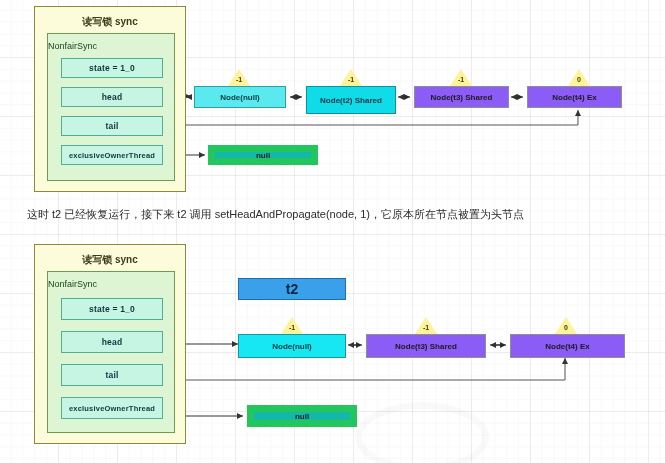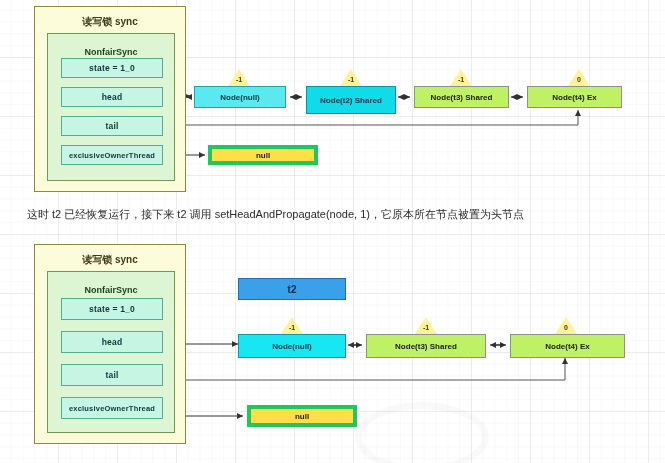--- a/index.html
+++ b/index.html
@@ -40,46 +40,46 @@
     text-align:center;font-size:10px;font-weight:bold;color:#3b3b1a;
   }
   
   .nfs-panel{
     position:absolute;
     background:#ddf5d3;
     border:1.5px solid #6f9a52;
     box-sizing:border-box;
   }
   .nfs-title{
-    position:absolute;left:0;right:0;top:13px;
-    text-align:center;font-size:9px;font-weight:bold;color:#173f17;
+    position:absolute;left:0;right:0;top:7px;
+    font-size:9px;font-weight:normal;color:#173f17;
   }
   .field{
     position:absolute;
     background:#c6f5e4;
     border:1px solid #4fae96;
     box-sizing:border-box;
     display:flex;align-items:center;justify-content:center;
     font-size:8.5px;font-weight:bold;color:#10353a;
     letter-spacing:.2px;
   }
 
   
   .node{
     position:absolute;box-sizing:border-box;
     display:flex;align-items:center;justify-content:center;
     font-size:8px;font-weight:bold;
     border:1px solid #8f8f8f;
-    background:#bef264;color:#1b1b1b;
+    background:#8b5cf6;color:#1b1b1b;
   }
   .node.cyan{background:#5ae9ee;border-color:#2e9fa6;color:#0b3a44;}
   .node.cyan-bright{background:#16e7f2;border-color:#0f9aa6;color:#083a44;border-width:1.5px;}
   .node.cyan-deep{background:#10dbe8;border-color:#0d93a0;color:#063640;}
-  .node.blue{background:#3aa0ea;border:1.5px solid #1f6fae;color:#0a2742;font-size:10px;}
-  .node.nullbox{background:#fde047;border:4px solid #22c55e;color:#222;font-size:8px;}
+  .node.blue{background:#3aa0ea;border:1.5px solid #1f6fae;color:#0a2742;font-size:14px;}
+  .node.nullbox{background:#14b8a6;border:7px solid #22c55e;color:#222;font-size:8px;}
 
   
   .ws{
     position:absolute;width:0;height:0;
     border-left:11px solid transparent;
     border-right:11px solid transparent;
     border-bottom:17px solid #fdf39a;
   }
   .ws::after{
     content:"";position:absolute;left:-11px;top:0;width:0;height:0;

